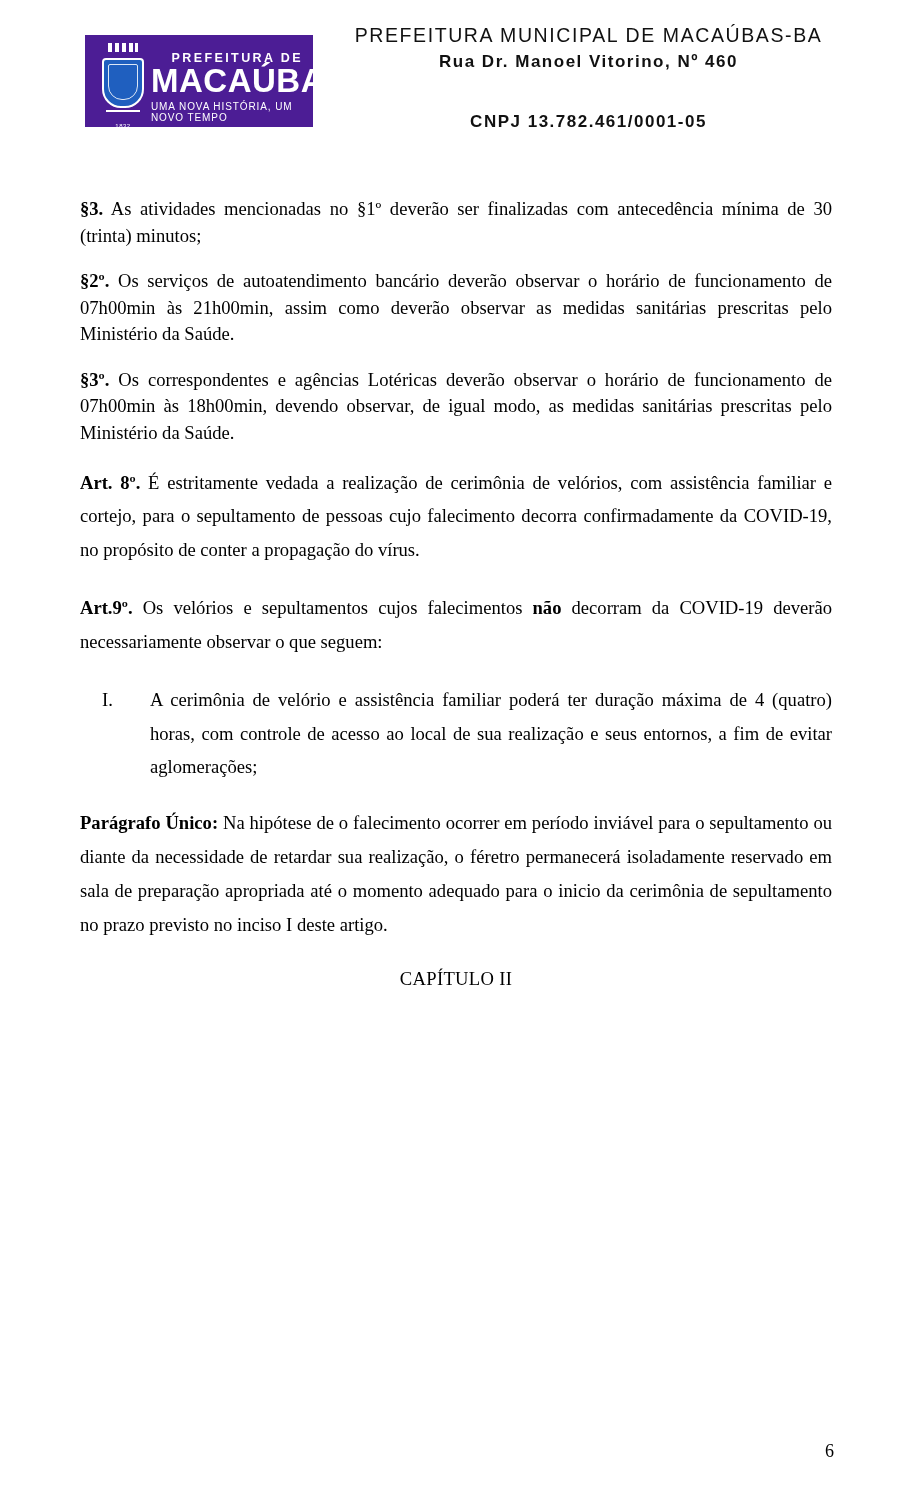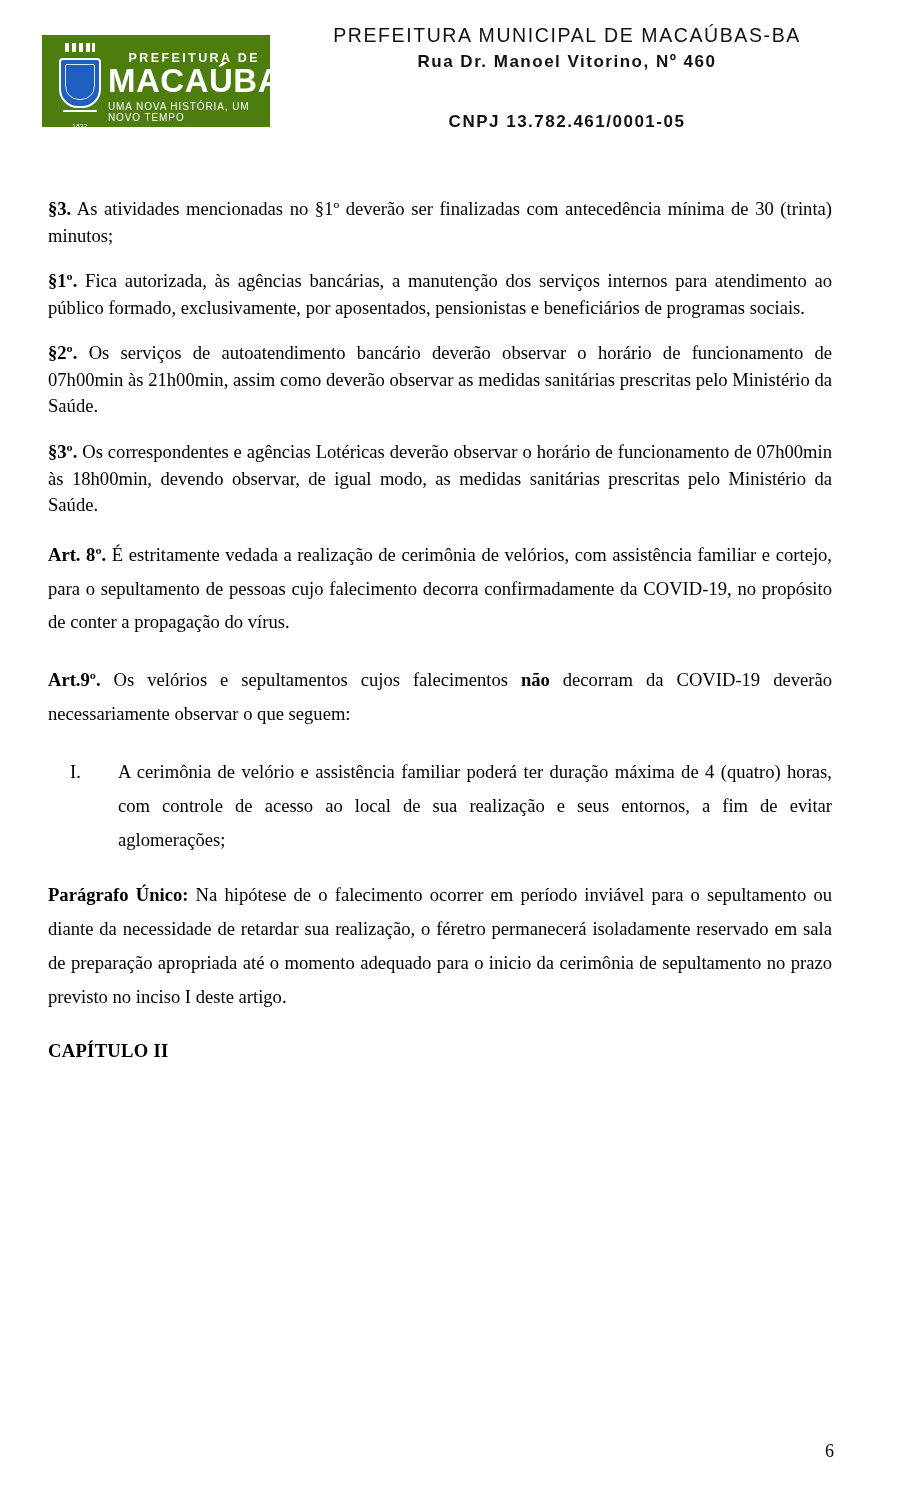--- a/index.html
+++ b/index.html
@@ -26,24 +26,25 @@
   }
   .header {
     display: flex;
     align-items: center;
     padding: 22px 40px 10px 42px;
     box-sizing: border-box;
   }
   .logo-box {
     width: 228px;
     height: 92px;
-    background: #4d7c0f;
+    background: #4c1d95;
     position: relative;
     flex: 0 0 auto;
     overflow: hidden;
+    margin-left: 43px;
   }
   .crest {
     position: absolute;
     left: 16px;
     top: 8px;
     width: 44px;
     height: 72px;
   }
   .crest .shield {
     width: 38px;
@@ -137,21 +138,21 @@
   .header-titles .l3 {
     font-size: 17px;
     font-weight: bold;
     letter-spacing: 1.5px;
     line-height: 1.42;
     margin-top: 36px;
   }
 
   
   .content {
-    padding: 46px 68px 0 48px;
+    padding: 46px 68px 0 80px;
     box-sizing: border-box;
   }
   p.para {
     margin: 0 0 19px 0;
     font-size: 18.6px;
     line-height: 1.43;
     text-align: justify;
     text-justify: inter-word;
   }
   p.para.loose {
@@ -176,22 +177,23 @@
     width: 48px;
     flex: 0 0 48px;
     text-align: left;
   }
   ol.roman li .li-text {
     flex: 1 1 auto;
     text-align: justify;
     text-justify: inter-word;
   }
   .chapter {
+    text-align: center;
     font-size: 18.6px;
-    font-weight: bold;
+    font-weight: normal;
     margin: 26px 0 0 0;
     letter-spacing: 0.3px;
   }
   .page-number {
     position: absolute;
     right: 66px;
     bottom: 26px;
     font-size: 18px;
   }
 </style>
@@ -221,23 +223,20 @@
     </div>
   </div>
 
   <div class="content">
 
     <p class="para">
       <b>§3.</b><span> As atividades mencionadas no §1º deverão ser finalizadas com antecedência mínima de 30 (trinta) minutos;</span>
     </p>
 
 
-    <p class="para">
-      <b>§1º.</b><span> Fica autorizada, às agências bancárias, a manutenção dos serviços internos para atendimento ao público formado, exclusivamente, por aposentados, pensionistas e beneficiários de programas sociais.</span>
-    </p>
 
     <p class="para">
       <b>§2º.</b><span> Os serviços de autoatendimento bancário deverão observar o horário de funcionamento de 07h00min às 21h00min, assim como deverão observar as medidas sanitárias prescritas pelo Ministério da Saúde.</span>
     </p>
 
     <p class="para">
       <b>§3º.</b><span> Os correspondentes e agências Lotéricas deverão observar o horário de funcionamento de 07h00min às 18h00min, devendo observar, de igual modo, as medidas sanitárias prescritas pelo Ministério da Saúde.</span>
     </p>
 
     <p class="para loose">

